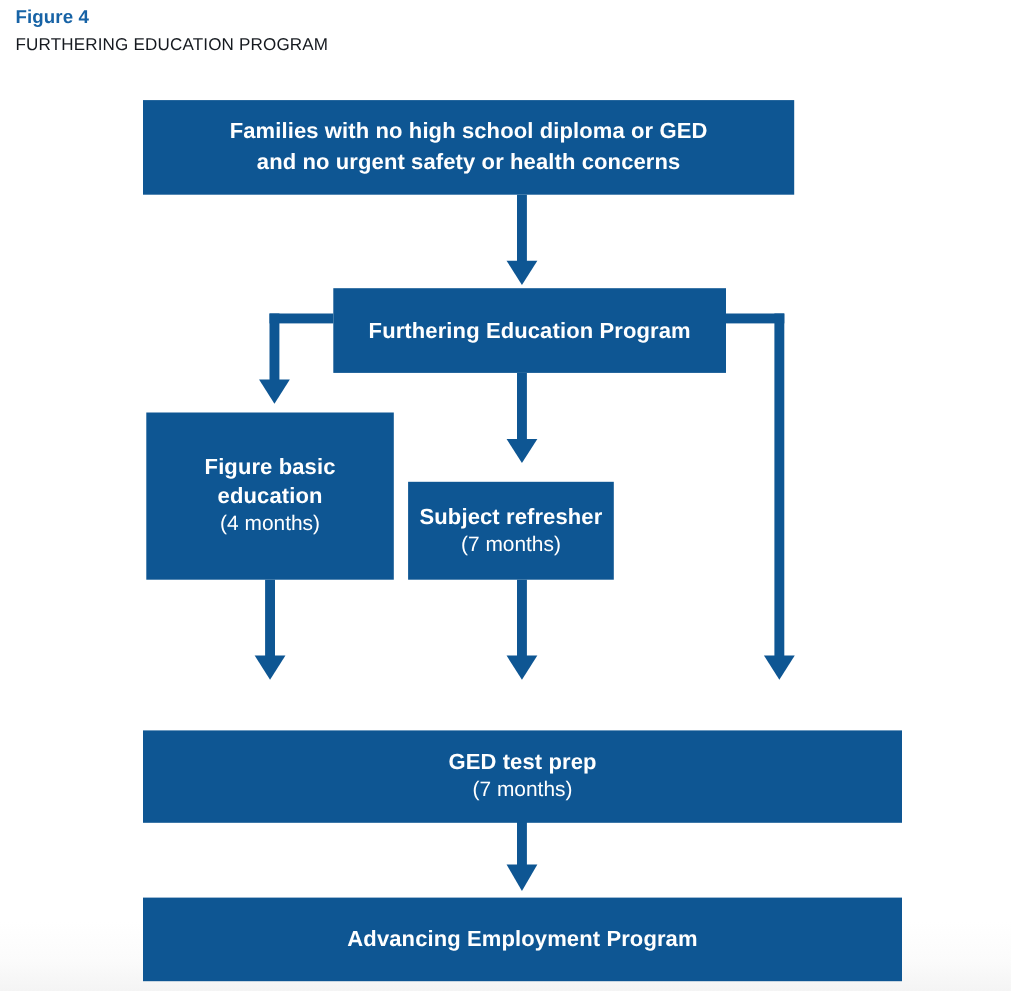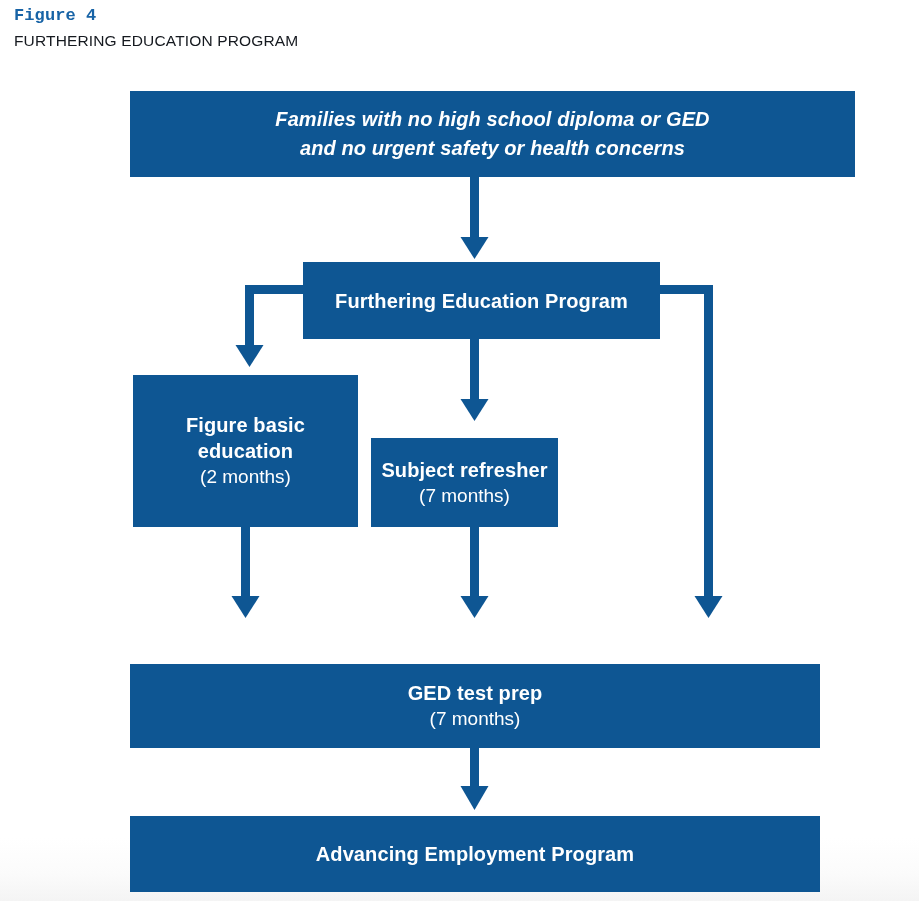--- a/index.html
+++ b/index.html
@@ -25,21 +25,20 @@
     top: 6px;
     width: 600px;
   }
   .fig-number {
     font-size: 17px;
     font-weight: bold;
     color: #1763a6;
     letter-spacing: 0.1px;
     line-height: 20px;
     margin: 0;
-    font-family: Liberation Mono, monospace;
   }
   .fig-title {
     font-size: 15.5px;
     font-weight: normal;
     color: #15191f;
     line-height: 20px;
     margin: 5px 0 0 0;
     letter-spacing: 0.15px;
   }
 
@@ -79,21 +78,21 @@
     line-height: 28px;
   }
   .node .node-sub {
     font-size: 19px;
     font-weight: normal;
     line-height: 26px;
     display: block;
   }
 
   
-  #node-intake      { left: 130px; top: 91px;  width: 725px; height: 86px; font-style: italic; }
+  #node-intake      { left: 130px; top: 91px;  width: 592px; height: 86px; }
   #node-program     { left: 303px; top: 262px; width: 357px; height: 77px; }
   #node-abe         { left: 133px; top: 375px; width: 225px; height: 152px; }
   #node-refresher   { left: 371px; top: 438px; width: 187px; height: 89px; }
   #node-gedprep     { left: 130px; top: 624px; width: 690px; height: 84px; margin-top: 40px; }
   #node-advancing   { left: 130px; top: 816px; width: 690px; height: 76px; justify-content: center; }
 
   #node-intake .node-label { line-height: 29px; }
 </style>
 </head>
 <body>
@@ -149,21 +148,21 @@
   <span class="node-label two-line">Families with no high school diploma or GED</span>
   <span class="node-label two-line">and no urgent safety or health concerns</span>
 </div>
 
 <div class="node" id="node-program">
   <span class="node-label">Furthering Education Program</span>
 </div>
 
 <div class="node" id="node-abe">
   <span class="node-label">Figure basic education</span>
-  <span class="node-sub">(2 months)</span>
+  <span class="node-sub">(4 months)</span>
 </div>
 
 <div class="node" id="node-refresher">
   <span class="node-label">Subject refresher</span>
   <span class="node-sub">(7 months)</span>
 </div>
 
 <div class="node" id="node-gedprep">
   <span class="node-label">GED test prep</span>
   <span class="node-sub">(7 months)</span>

